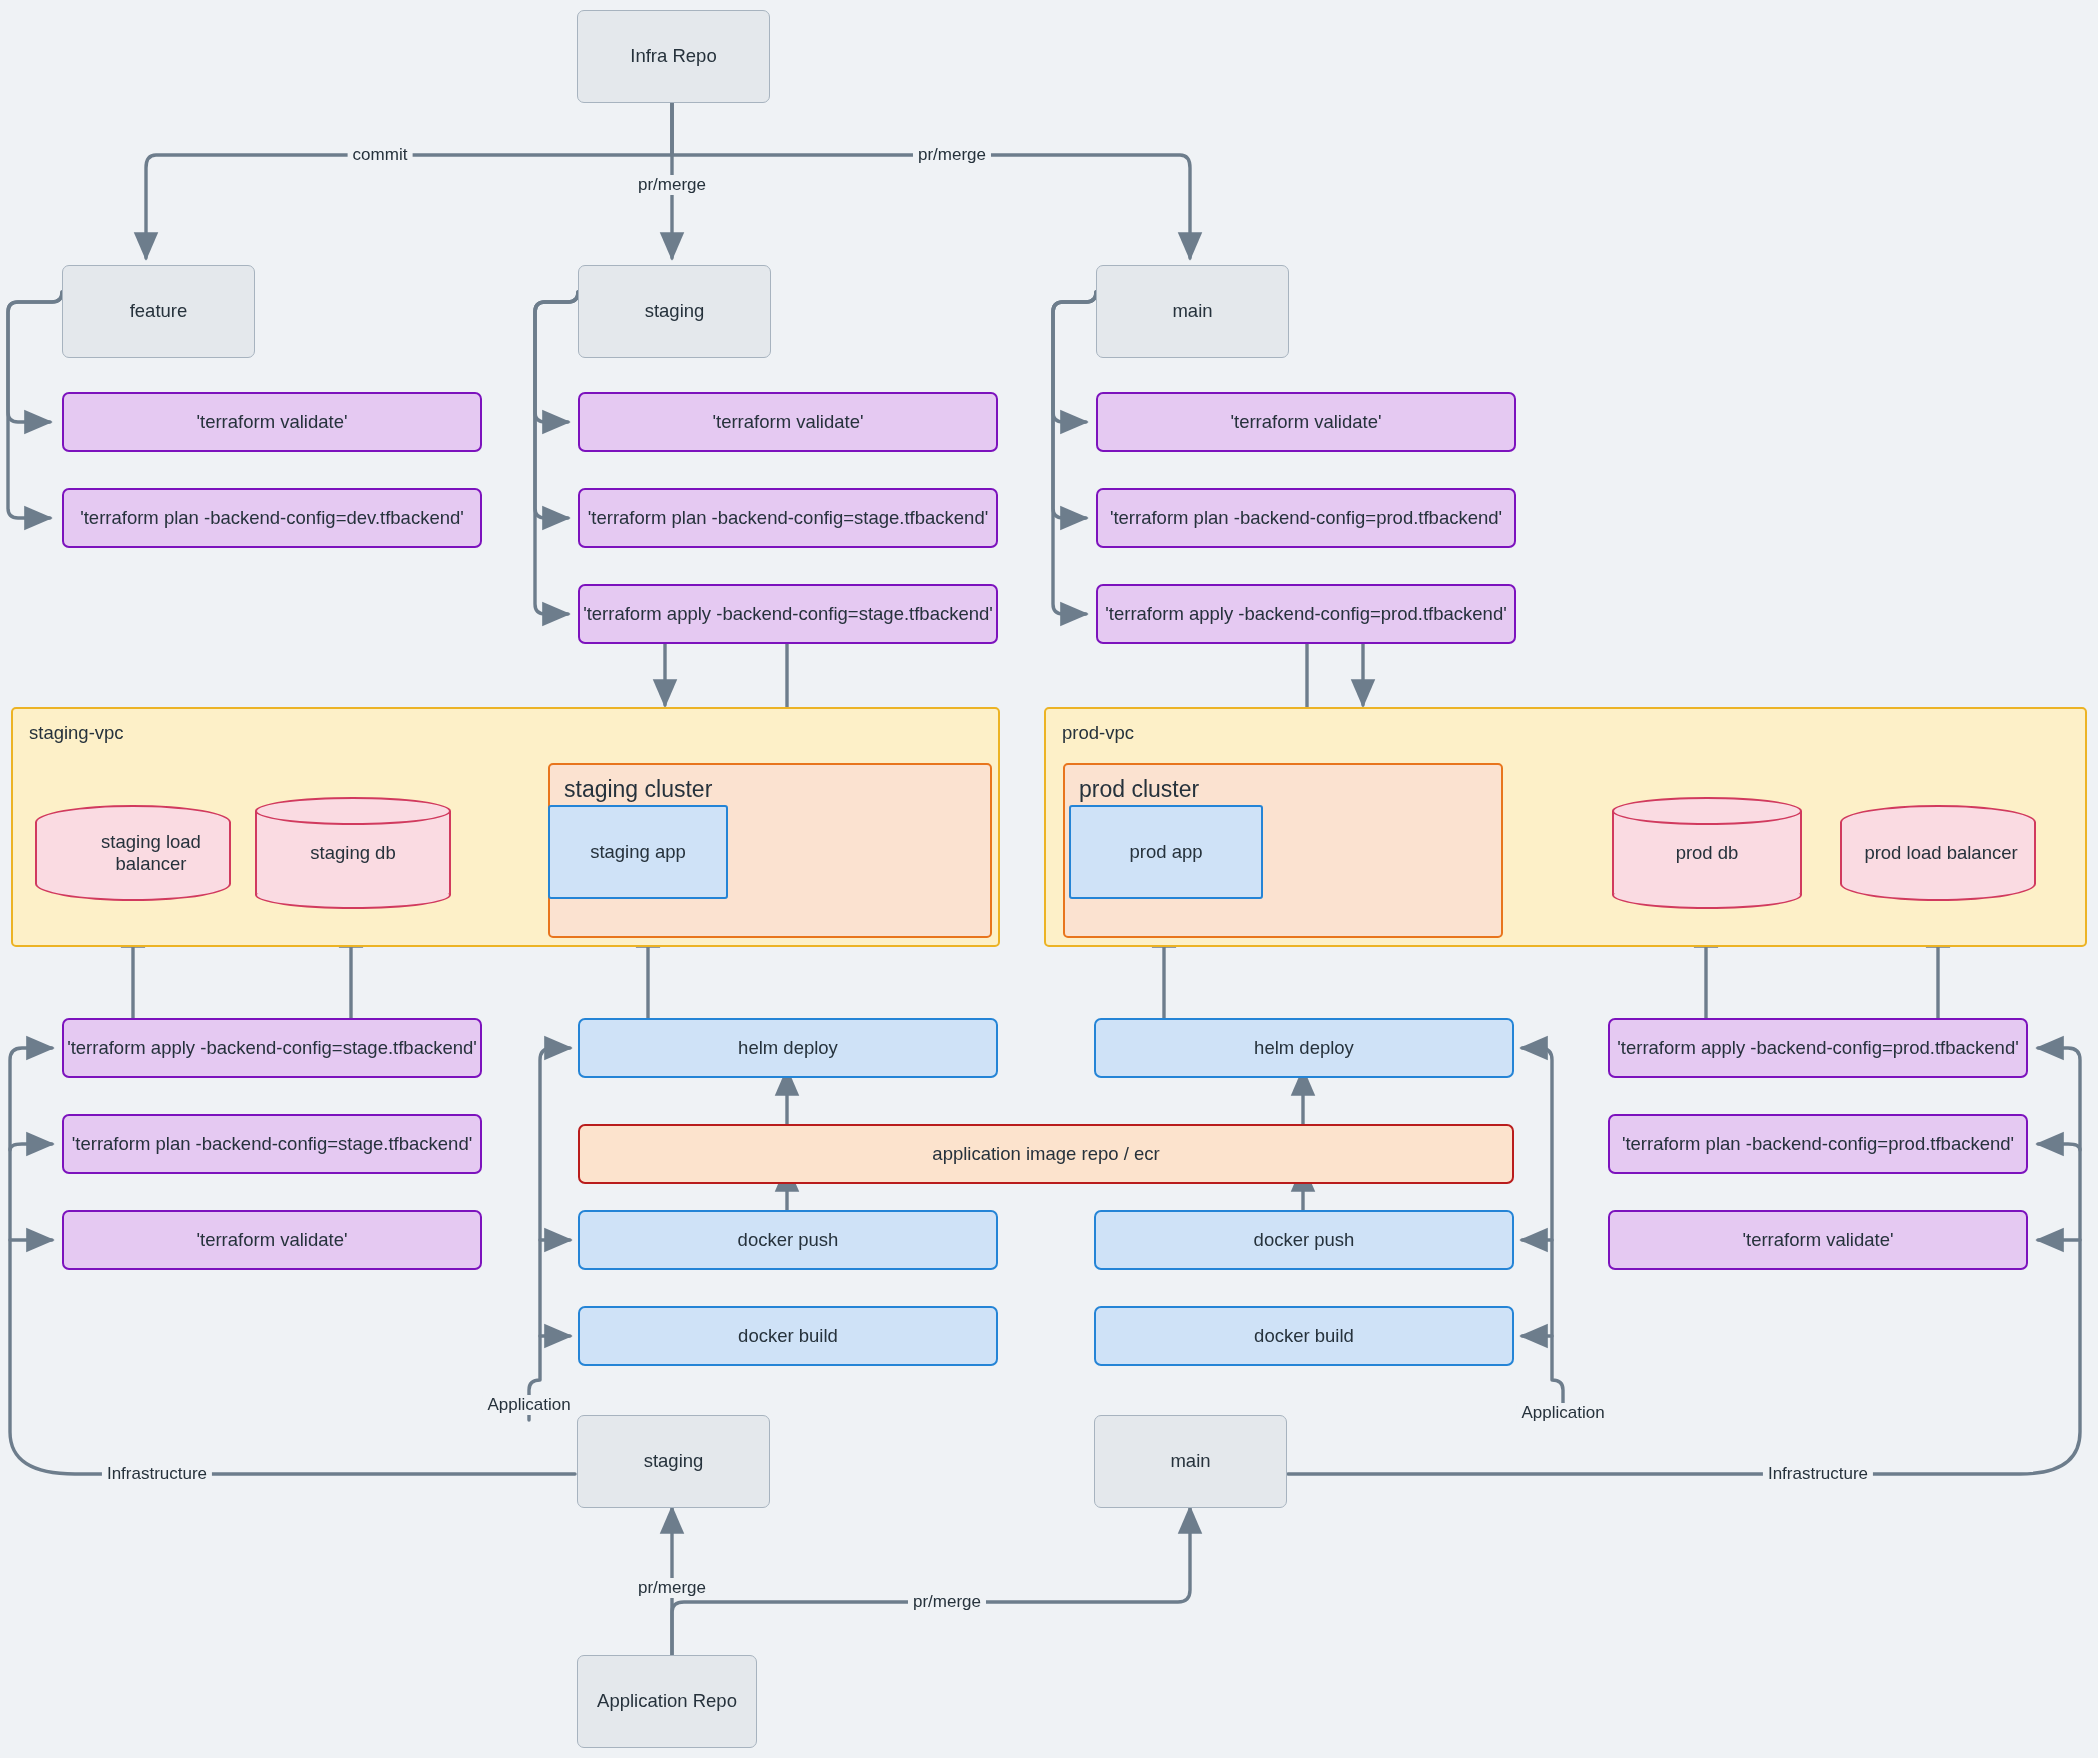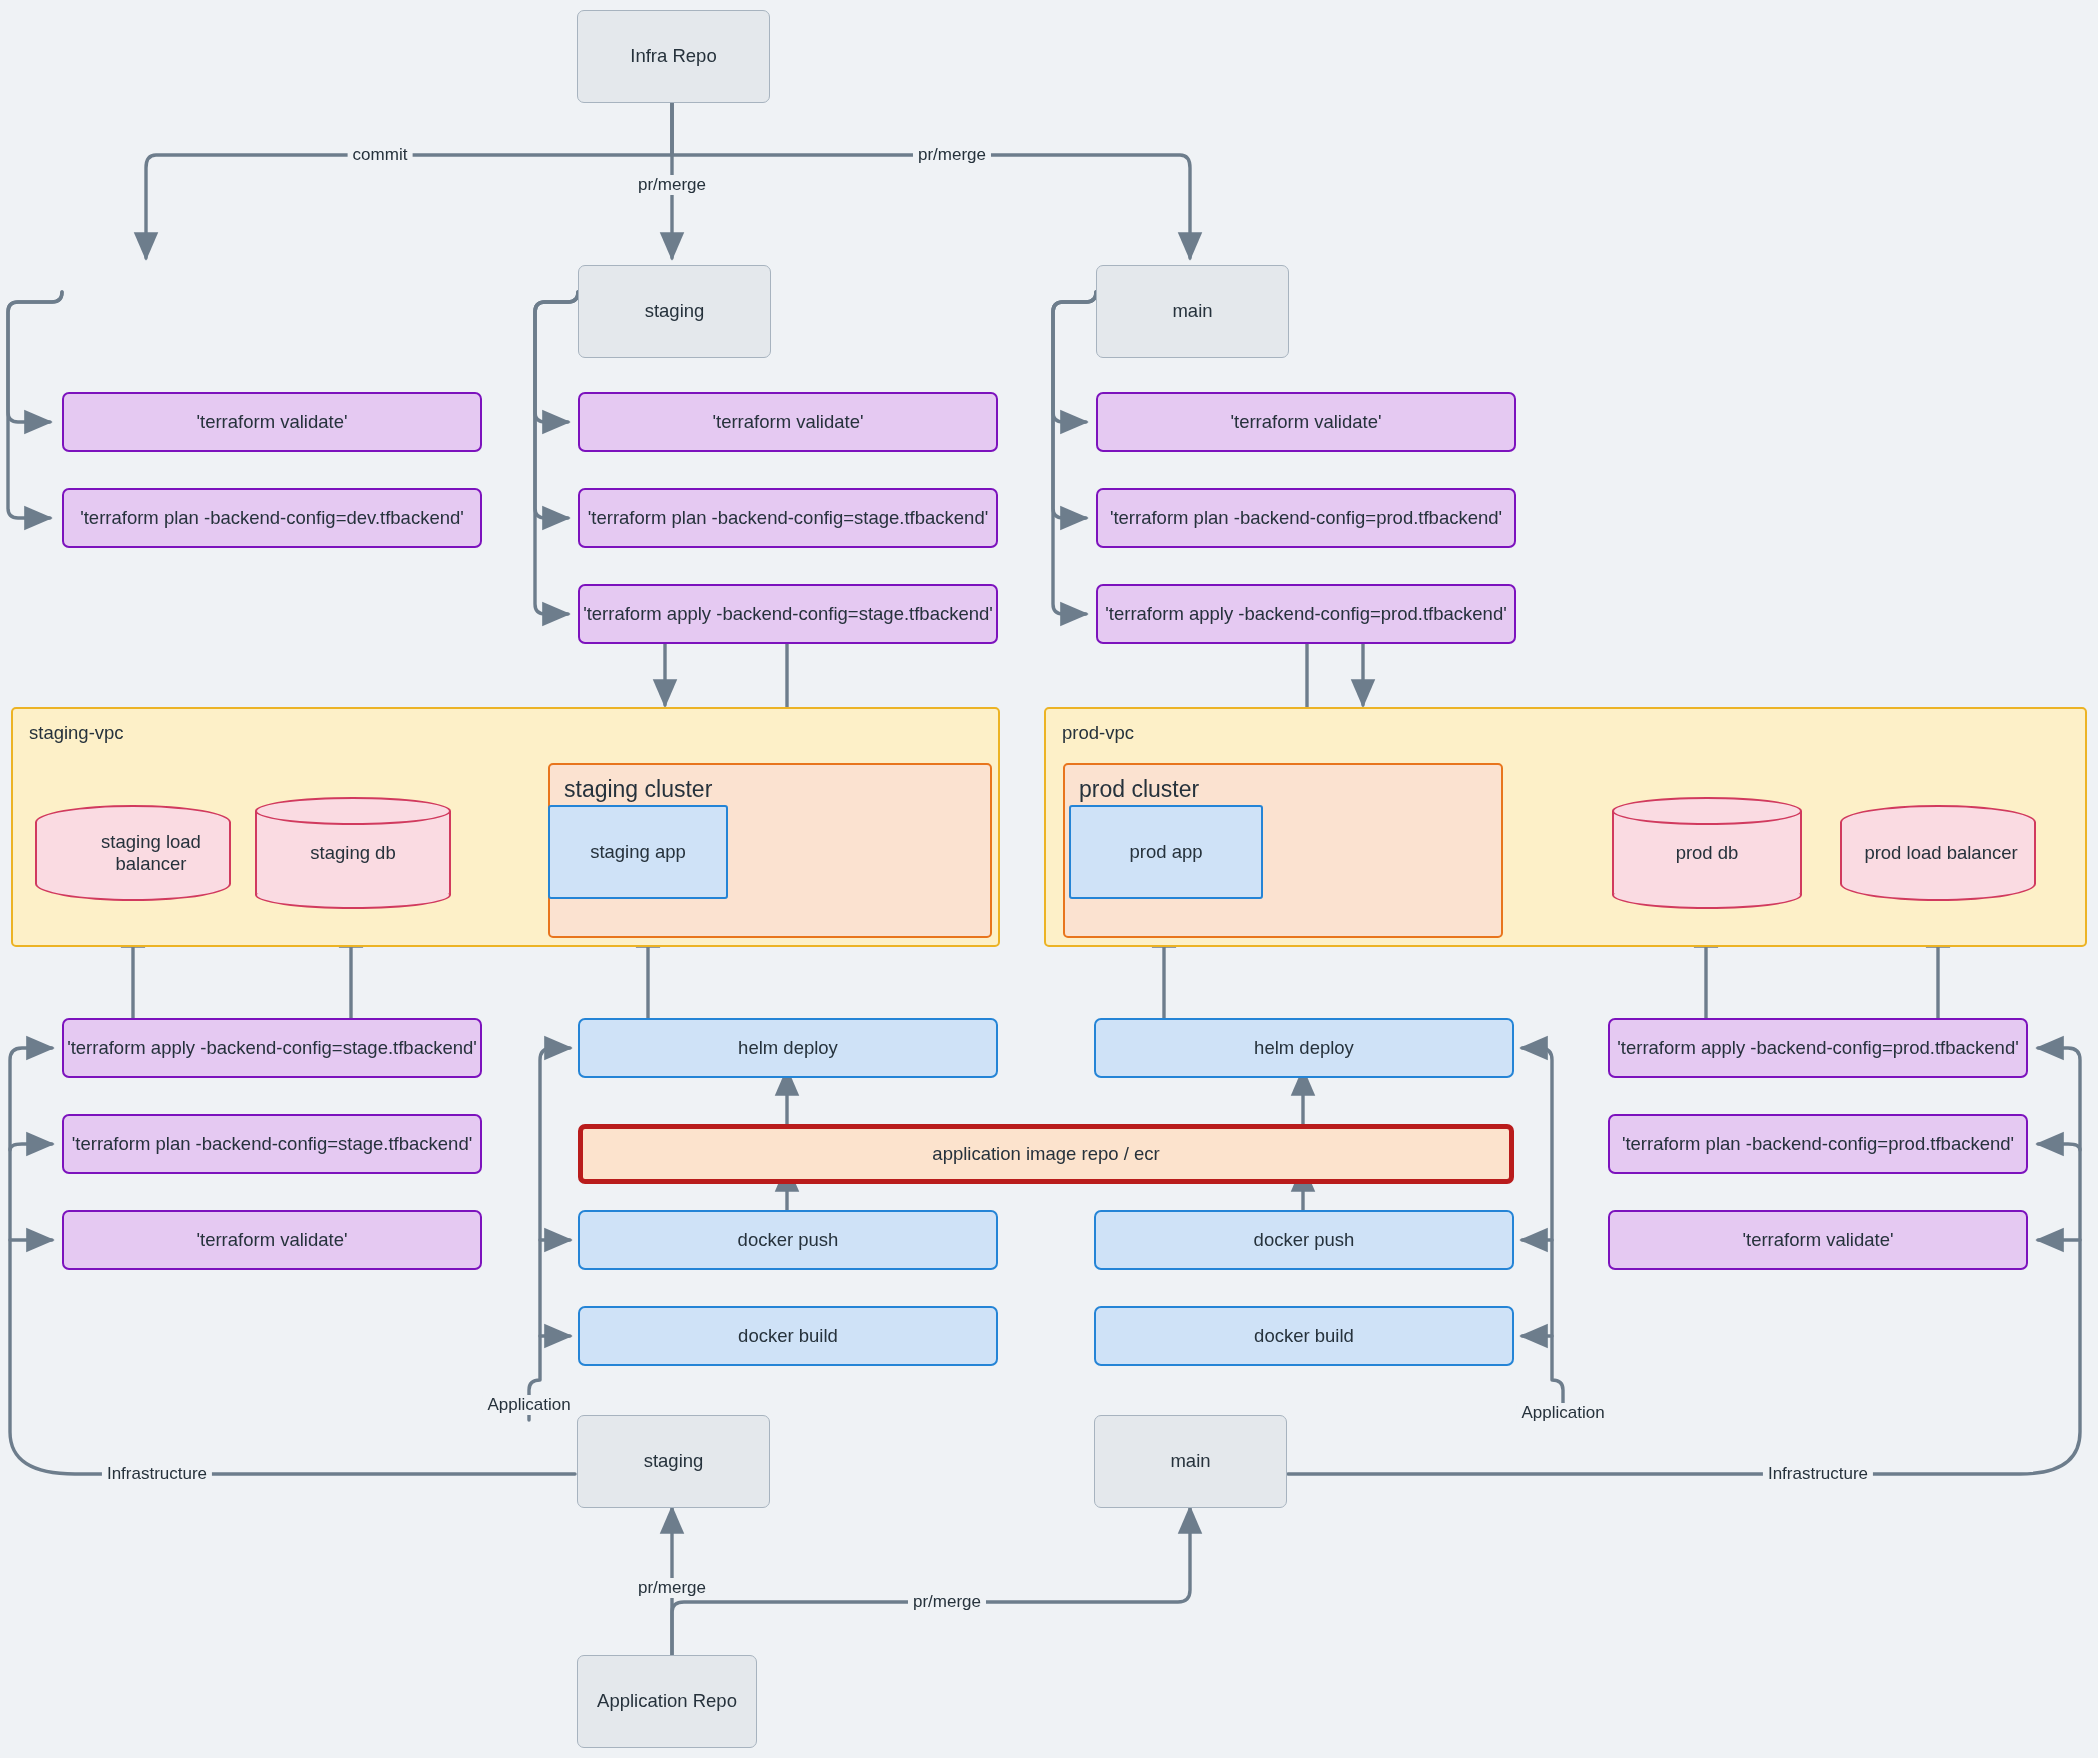--- a/index.html
+++ b/index.html
@@ -26,21 +26,21 @@
     background:#e5c9f2;border:2.2px solid #7c12bd;border-radius:7px;
     font-size:18.5px;color:#26323c;
   }
   
   .blue{
     background:#cfe2f7;border:2px solid #2484d6;border-radius:7px;
     font-size:18.5px;color:#26323c;
   }
   
   .orange{
-    background:#fce3cd;border:5px solid #b91c1c;border-radius:7px;
+    background:#fce3cd;border:2px solid #b91c1c;border-radius:7px;
     font-size:18.5px;color:#26323c;
   }
   
   .appbox{
     background:#cfe2f7;border:2.4px solid #2484d6;border-radius:3px;
     font-size:18.5px;color:#26323c;
   }
 
   
   .vpc{
@@ -171,20 +171,23 @@
   </svg>
 
   <div class="node grey" style="left:577px;top:10px;width:193px;height:93px;">
     <span>Infra Repo</span>
   </div>
 
   <div class="edge-label" style="left:380px;top:155px;">commit</div>
   <div class="edge-label" style="left:952px;top:155px;">pr/merge</div>
   <div class="edge-label" style="left:672px;top:185px;">pr/merge</div>
 
+  <div class="node grey" style="left:62px;top:265px;width:193px;height:93px;">
+    <span>feature</span>
+  </div>
   <div class="node grey" style="left:578px;top:265px;width:193px;height:93px;">
     <span>staging</span>
   </div>
   <div class="node grey" style="left:1096px;top:265px;width:193px;height:93px;">
     <span>main</span>
   </div>
 
   <div class="node purple" style="left:62px;top:392px;width:420px;height:60px;">
     <span>'terraform validate'</span>
   </div>

